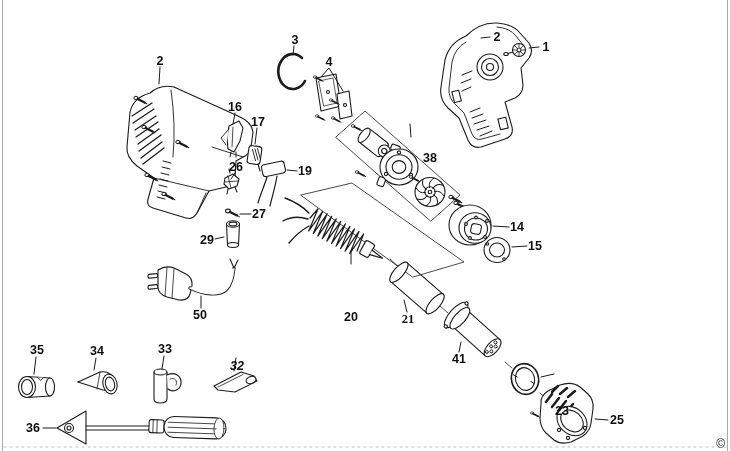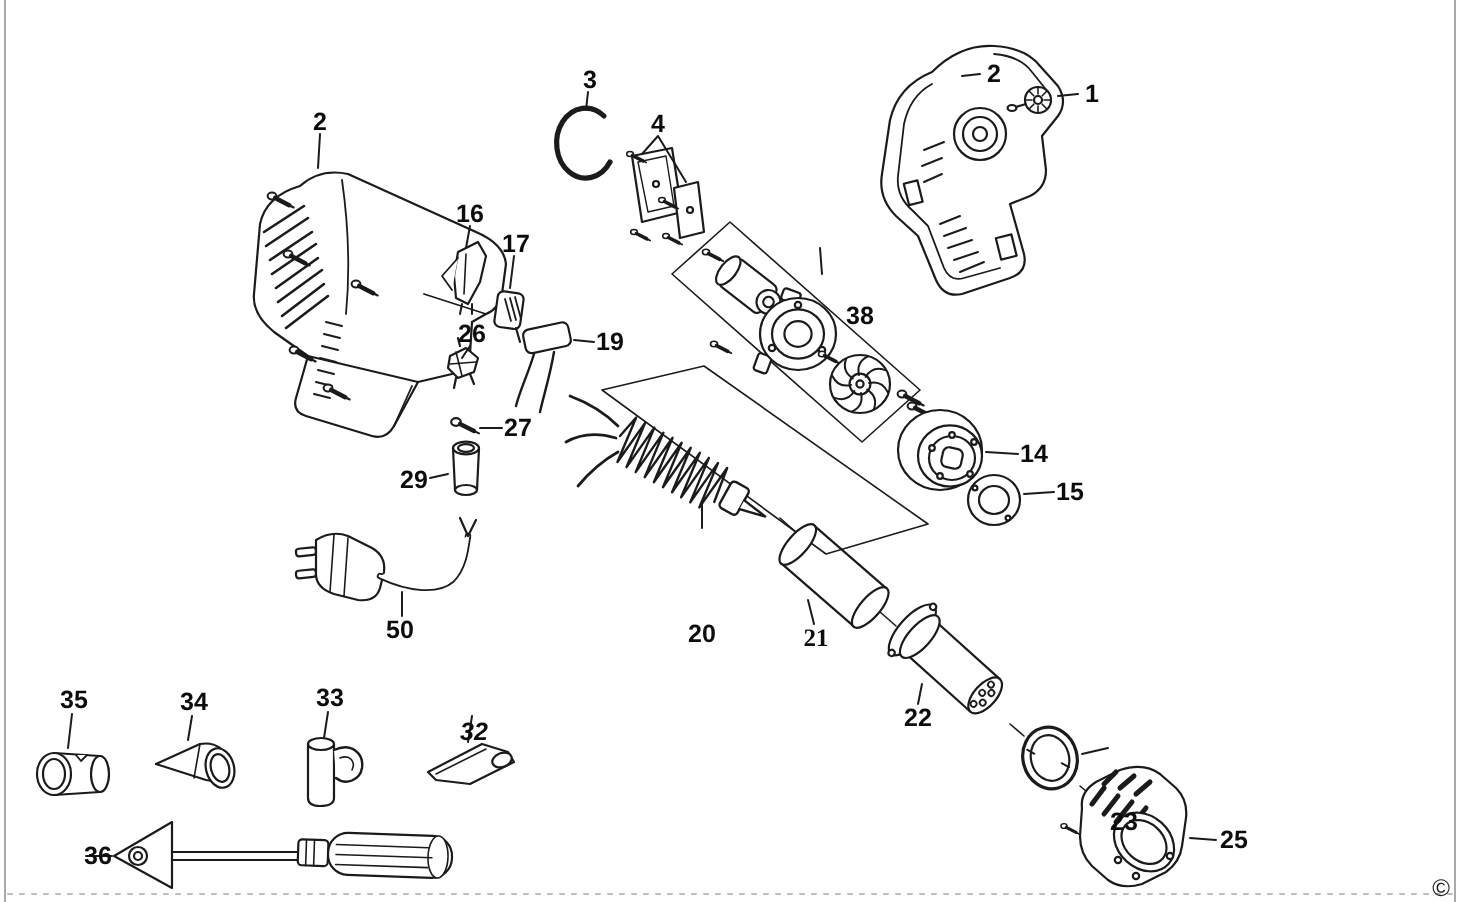--- a/index.html
+++ b/index.html
@@ -403,25 +403,25 @@
       <span class="part-label" style="left: 259px; top: 214px;">27</span>
       <span class="part-label" style="left: 207px; top: 240px; text-align: right;">29</span>
       <span class="part-label" style="left: 200px; top: 315px;">50</span>
       <span class="part-label" style="left: 430px; top: 117px; margin-top: 41px;">38</span>
       <span class="part-label" style="left: 497px; top: 37px;">2</span>
       <span class="part-label" style="left: 546px; top: 47px;">1</span>
       <span class="part-label" style="left: 517px; top: 227px;">14</span>
       <span class="part-label" style="left: 535px; top: 246px;">15</span>
       <span class="part-label" style="left: 351px; top: 271px; margin-top: 46px;">20</span>
       <span class="part-label" style="left: 408px; top: 319px; font-family: Liberation Serif, serif;">21</span>
-      <span class="part-label" style="left: 459px; top: 359px;">22</span>
+      <span class="part-label" style="left: 459px; top: 359px;">41</span>
       <span class="part-label" style="left: 562px; top: 373px; margin-top: 38px;">23</span>
       <span class="part-label" style="left: 617px; top: 420px;">25</span>
       <span class="part-label" style="left: 37px; top: 350px;">35</span>
       <span class="part-label" style="left: 97px; top: 351px;">34</span>
       <span class="part-label" style="left: 165px; top: 349px; text-align: center;">33</span>
       <span class="part-label" style="left: 237px; top: 366px; font-style: italic;">32</span>
-      <span class="part-label" style="left: 49px; top: 428px; text-align: right;">36</span>
+      <span class="part-label" style="left: 33px; top: 428px; text-align: right;">36</span>
     </div>
 
 <span class="copyright">©</span>
 
 </div>
 
 </body></html>

